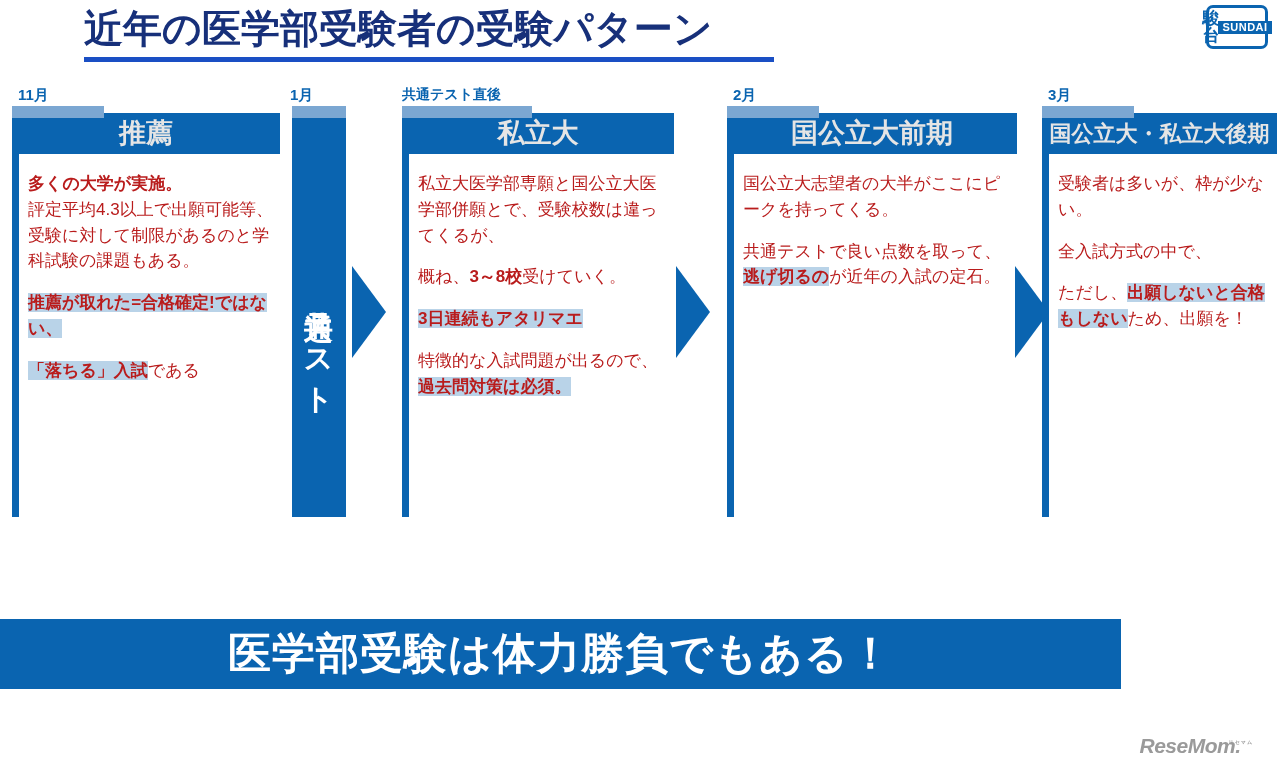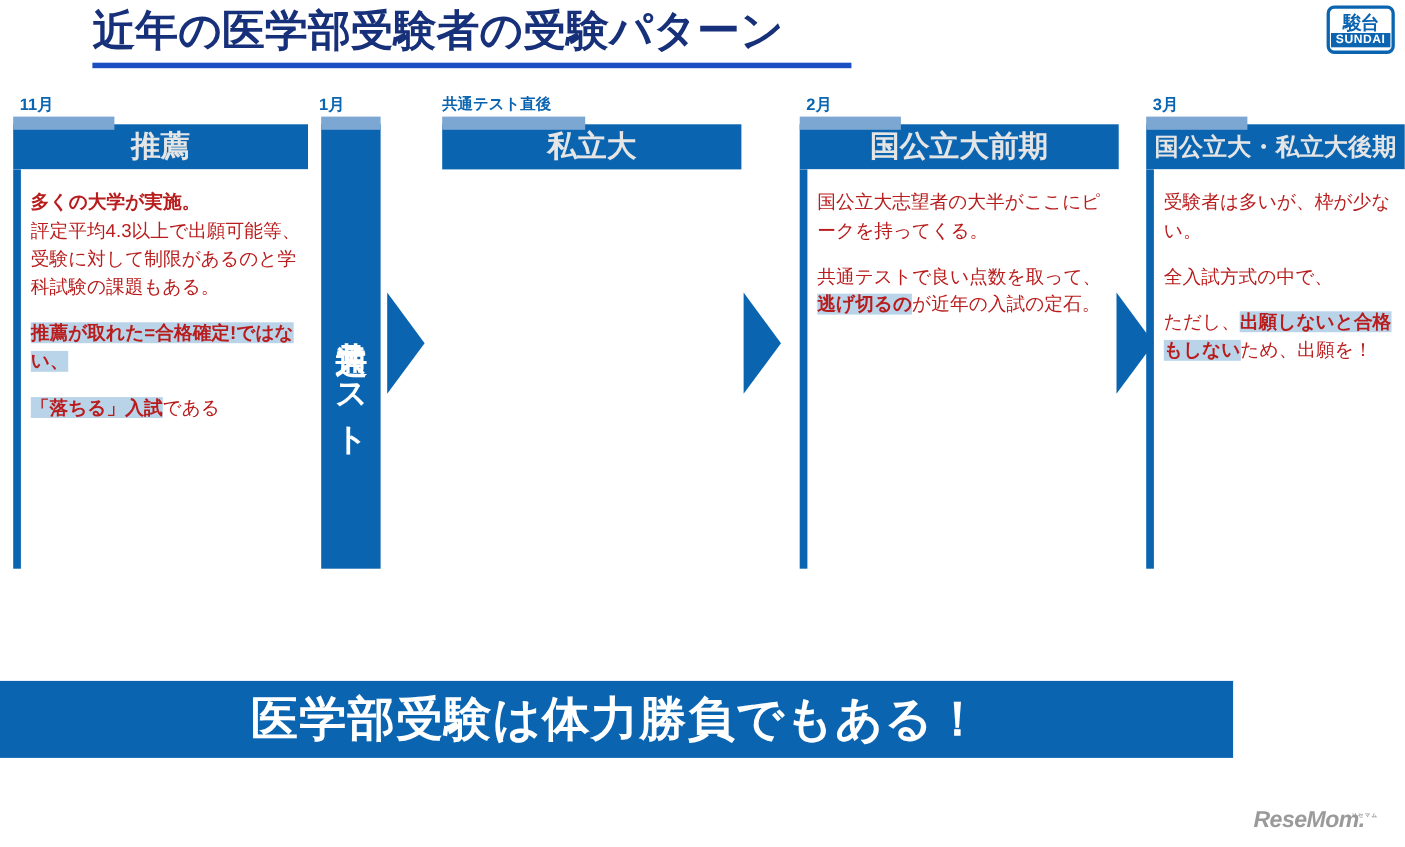--- a/index.html
+++ b/index.html
@@ -29,21 +29,21 @@
   }
 
   
   #logo{
     position:absolute;right:9px;top:5px;
     width:62px;height:44px;
     border:3px solid #0a64b0;
     border-radius:7px;
     background:#ffffff;
     box-sizing:border-box;
-    display:flex;flex-direction:column;
+    display:flex;
     align-items:center;justify-content:center;
     line-height:1;
   }
   #logo .jp{
     font-size:17px;font-weight:bold;color:#0a64b0;
     letter-spacing:-1px;
   }
   #logo .en{
     font-size:11px;font-weight:bold;color:#ffffff;
     background:#0a64b0;
@@ -179,20 +179,26 @@
     <div class="tab" style="left:12px;width:54px;"></div>
     <div class="vbar">共通テスト</div>
     <div class="arrow" style="left:72px;top:180px;"></div>
   </div>
 
   <div class="col" id="col-2" style="left:390px;width:290px;">
     <div class="month-label" style="left:12px;font-size:14px;">共通テスト直後</div>
     <div class="tab" style="width:130px;"></div>
     <div class="card" style="width:272px;">
       <div class="card-head">私立大</div>
+      <div class="card-body" style="height:363px;">
+          <p><span>私立大医学部専願と国公立大医学部併願とで、受験校数は違ってくるが、</span></p>
+          <p><span>概ね、</span><span style="font-weight: bold;">3～8校</span><span>受けていく。</span></p>
+          <p><span class="hl" style="font-weight: bold;">3日連続もアタリマエ</span></p>
+          <p><span>特徴的な入試問題が出るので、</span><span class="hl" style="font-weight: bold;">過去問対策は必須。</span></p>
+        </div>
     </div>
     <div class="arrow" style="left:286px;top:180px;"></div>
   </div>
 
   <div class="col" id="col-3" style="left:715px;width:305px;">
     <div class="month-label">2月</div>
     <div class="tab"></div>
     <div class="card" style="width:290px;">
       <div class="card-head">国公立大前期</div>
       <div class="card-body" style="height:363px;">

